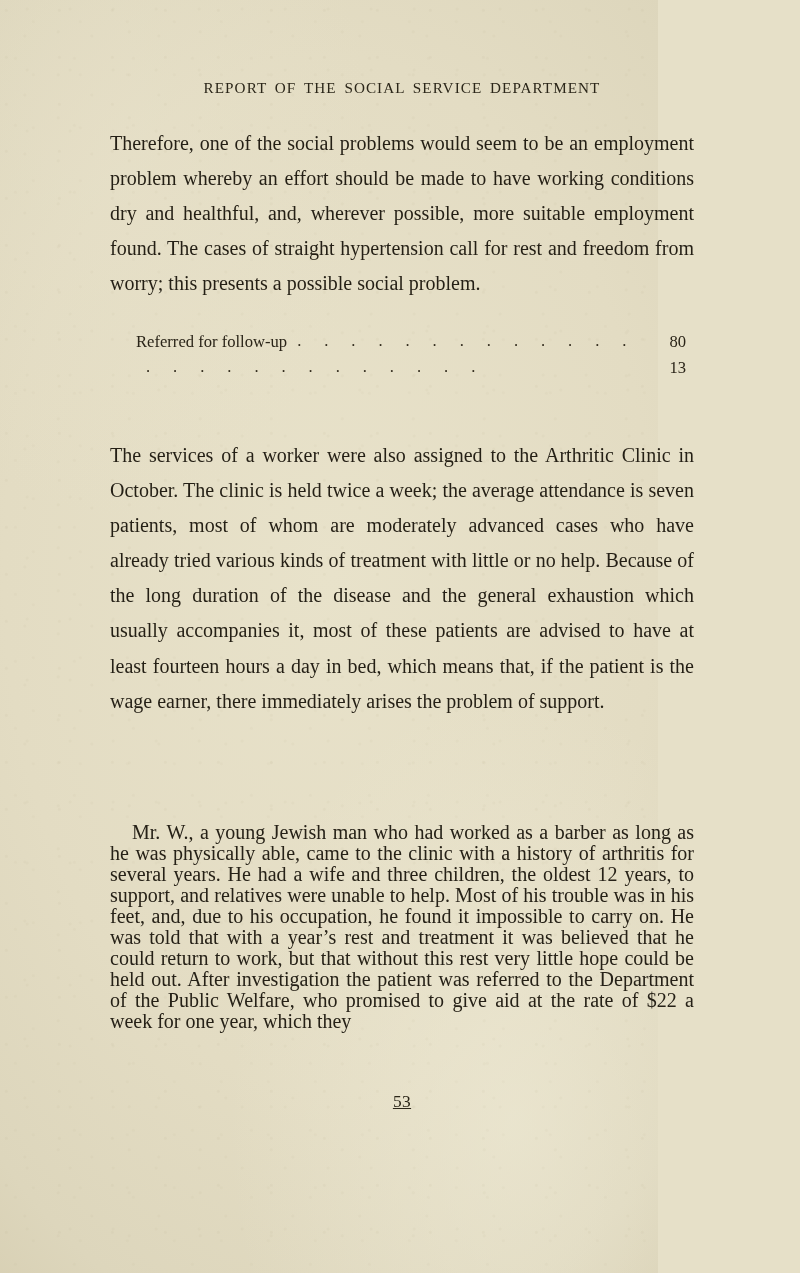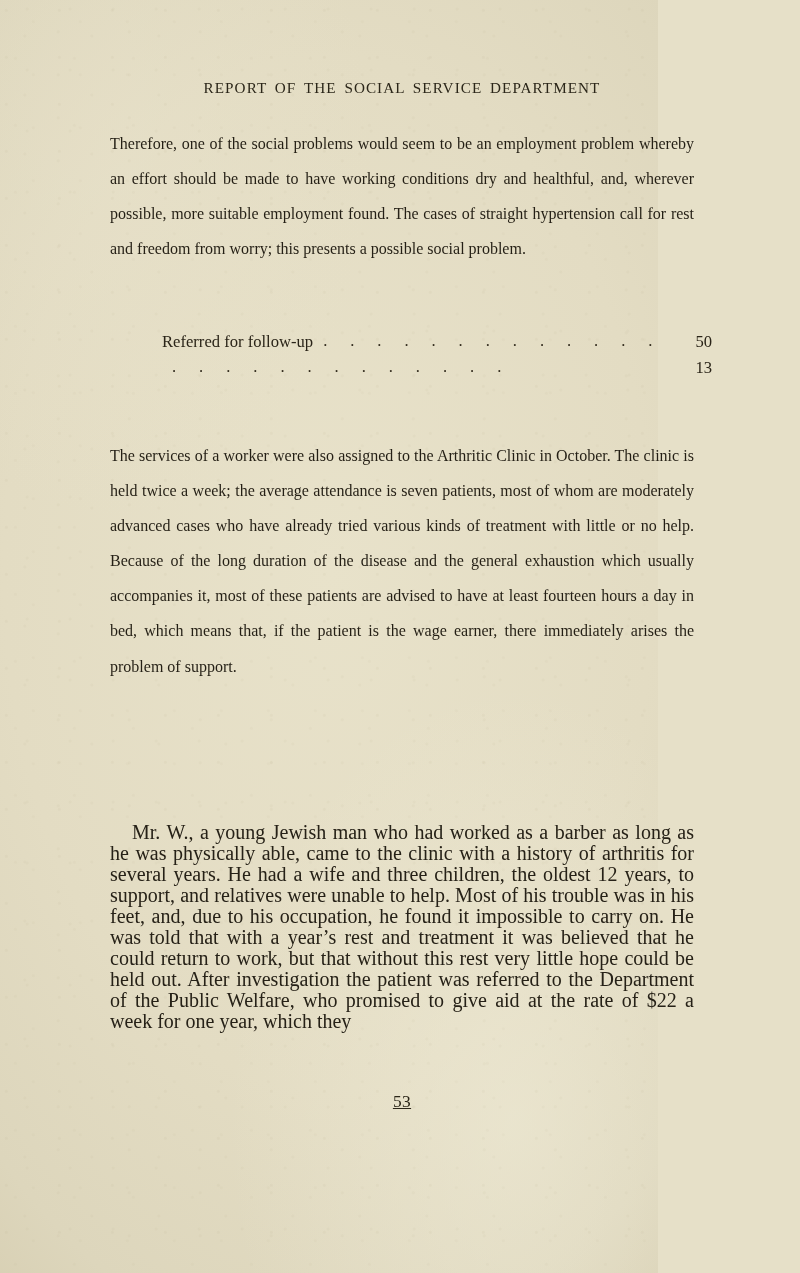--- a/index.html
+++ b/index.html
@@ -60,42 +60,42 @@
     text-align: center;
     color: #2b2619;
     font-variant: small-caps;
     text-transform: uppercase;
   }
 
   
   .body-text {
     position: absolute;
     width: 584px;
-    font-size: 16px;
+    font-size: 20px;
     line-height: 35.1px;
     text-align: justify;
     text-align-last: left;
     color: #241f15;
     -webkit-font-smoothing: antialiased;
   }
   .body-text p {
     margin: 0;
   }
   .indent-first {
     text-indent: 26px;
   }
 
   #para-intro { top: 126px; left: 0; }
   #para-clinic { top: 438px; left: 0; }
 
   
   .leader-table {
     position: absolute;
     top: 329px;
-    left: 52px;
+    left: 26px;
     width: 550px;
     font-size: 16.6px;
     line-height: 26.4px;
     color: #2a2418;
   }
   .leader-row {
     display: flex;
     align-items: baseline;
     width: 100%;
   }
@@ -174,21 +174,21 @@
     <div class="running-head">REPORT OF THE SOCIAL SERVICE DEPARTMENT</div>
 
     <div class="body-text" id="para-intro">
       <p>Therefore, one of the social problems would seem to be an employment problem whereby an effort should be made to have working conditions dry and healthful, and, wherever possible, more suitable employment found. The cases of straight hypertension call for rest and freedom from worry; this presents a possible social problem.</p>
     </div>
 
     <div class="leader-table">
       <div class="leader-row">
         <span class="leader-label">Referred for follow-up</span>
         <span class="leader-dots">. . . . . . . . . . . . .</span>
-        <span class="leader-value">50</span>
+        <span class="leader-value">80</span>
       </div>
       <div class="leader-row">
         <span class="leader-dots">. . . . . . . . . . . . .</span>
         <span class="leader-value">13</span>
       </div>
     </div>
 
 
     <div class="body-text" id="para-clinic">
       <p>The services of a worker were also assigned to the Arthritic Clinic in October. The clinic is held twice a week; the average attendance is seven patients, most of whom are moderately advanced cases who have already tried various kinds of treatment with little or no help. Because of the long duration of the disease and the general exhaustion which usually accompanies it, most of these patients are advised to have at least fourteen hours a day in bed, which means that, if the patient is the wage earner, there immediately arises the problem of support.</p>

